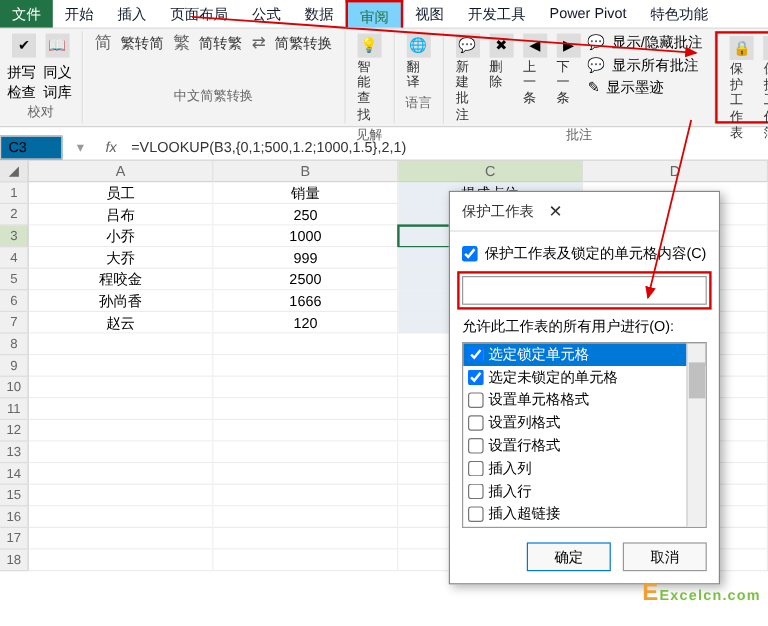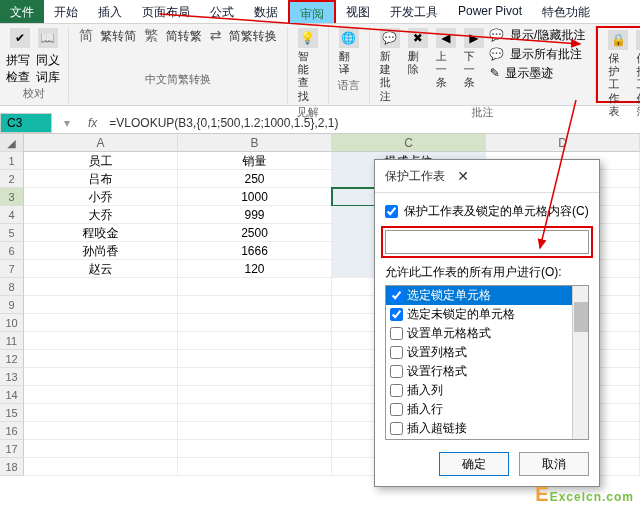--- a/index.html
+++ b/index.html
@@ -12,21 +12,21 @@
 .rgroup{display:flex;flex-direction:column;align-items:center;padding:0 6px;border-right:1px solid #e0e0e0;position:relative}
 .rgroup .gbody{display:flex;align-items:flex-start;flex:1}
 .rgroup .glabel{font-size:11px;color:#666;margin-top:auto;margin-bottom:16px}
 .rbtn{display:flex;flex-direction:column;align-items:center;padding:2px 4px;cursor:pointer}
 .rbtn .ico{width:20px;height:20px;background:#ddd;margin-bottom:2px;display:flex;align-items:center;justify-content:center}
 .rbtn .lbl{font-size:11px;color:#333;line-height:1.2}
 .rsmall{display:flex;flex-direction:row;font-size:11px;color:#333}
 .rsmall span{padding:1px 2px;white-space:nowrap;cursor:pointer}
 .sep{height:6px}
 .namebox{display:flex;border-bottom:1px solid #ccc;height:22px;align-items:center}
-.nbox{width:52px;border:1px solid #ccc;padding:2px 6px;background:#14b8a6}
+.nbox{width:52px;border:1px solid #ccc;padding:2px 6px;background:#0369a1}
 .fx{padding:0 6px;font-style:italic;color:#666}
 .fbar{flex:1;padding:2px 6px;color:#333}
 .grid{display:flex}
 .gutter{width:24px;background:#f0f0f0}
 .grow{height:18px;border-bottom:1px solid #ddd;border-right:1px solid #ccc;text-align:center;line-height:18px;color:#666;font-size:11px}
 .grow.sel{background:#d5e3c8}
 .cols{flex:1}
 .crow{display:flex;height:18px}
 .colhead{background:#f0f0f0;border-right:1px solid #ddd;border-bottom:1px solid #ccc;text-align:center;line-height:18px;color:#666;flex:1}
 .colhead.sel{background:#d5e3c8}

